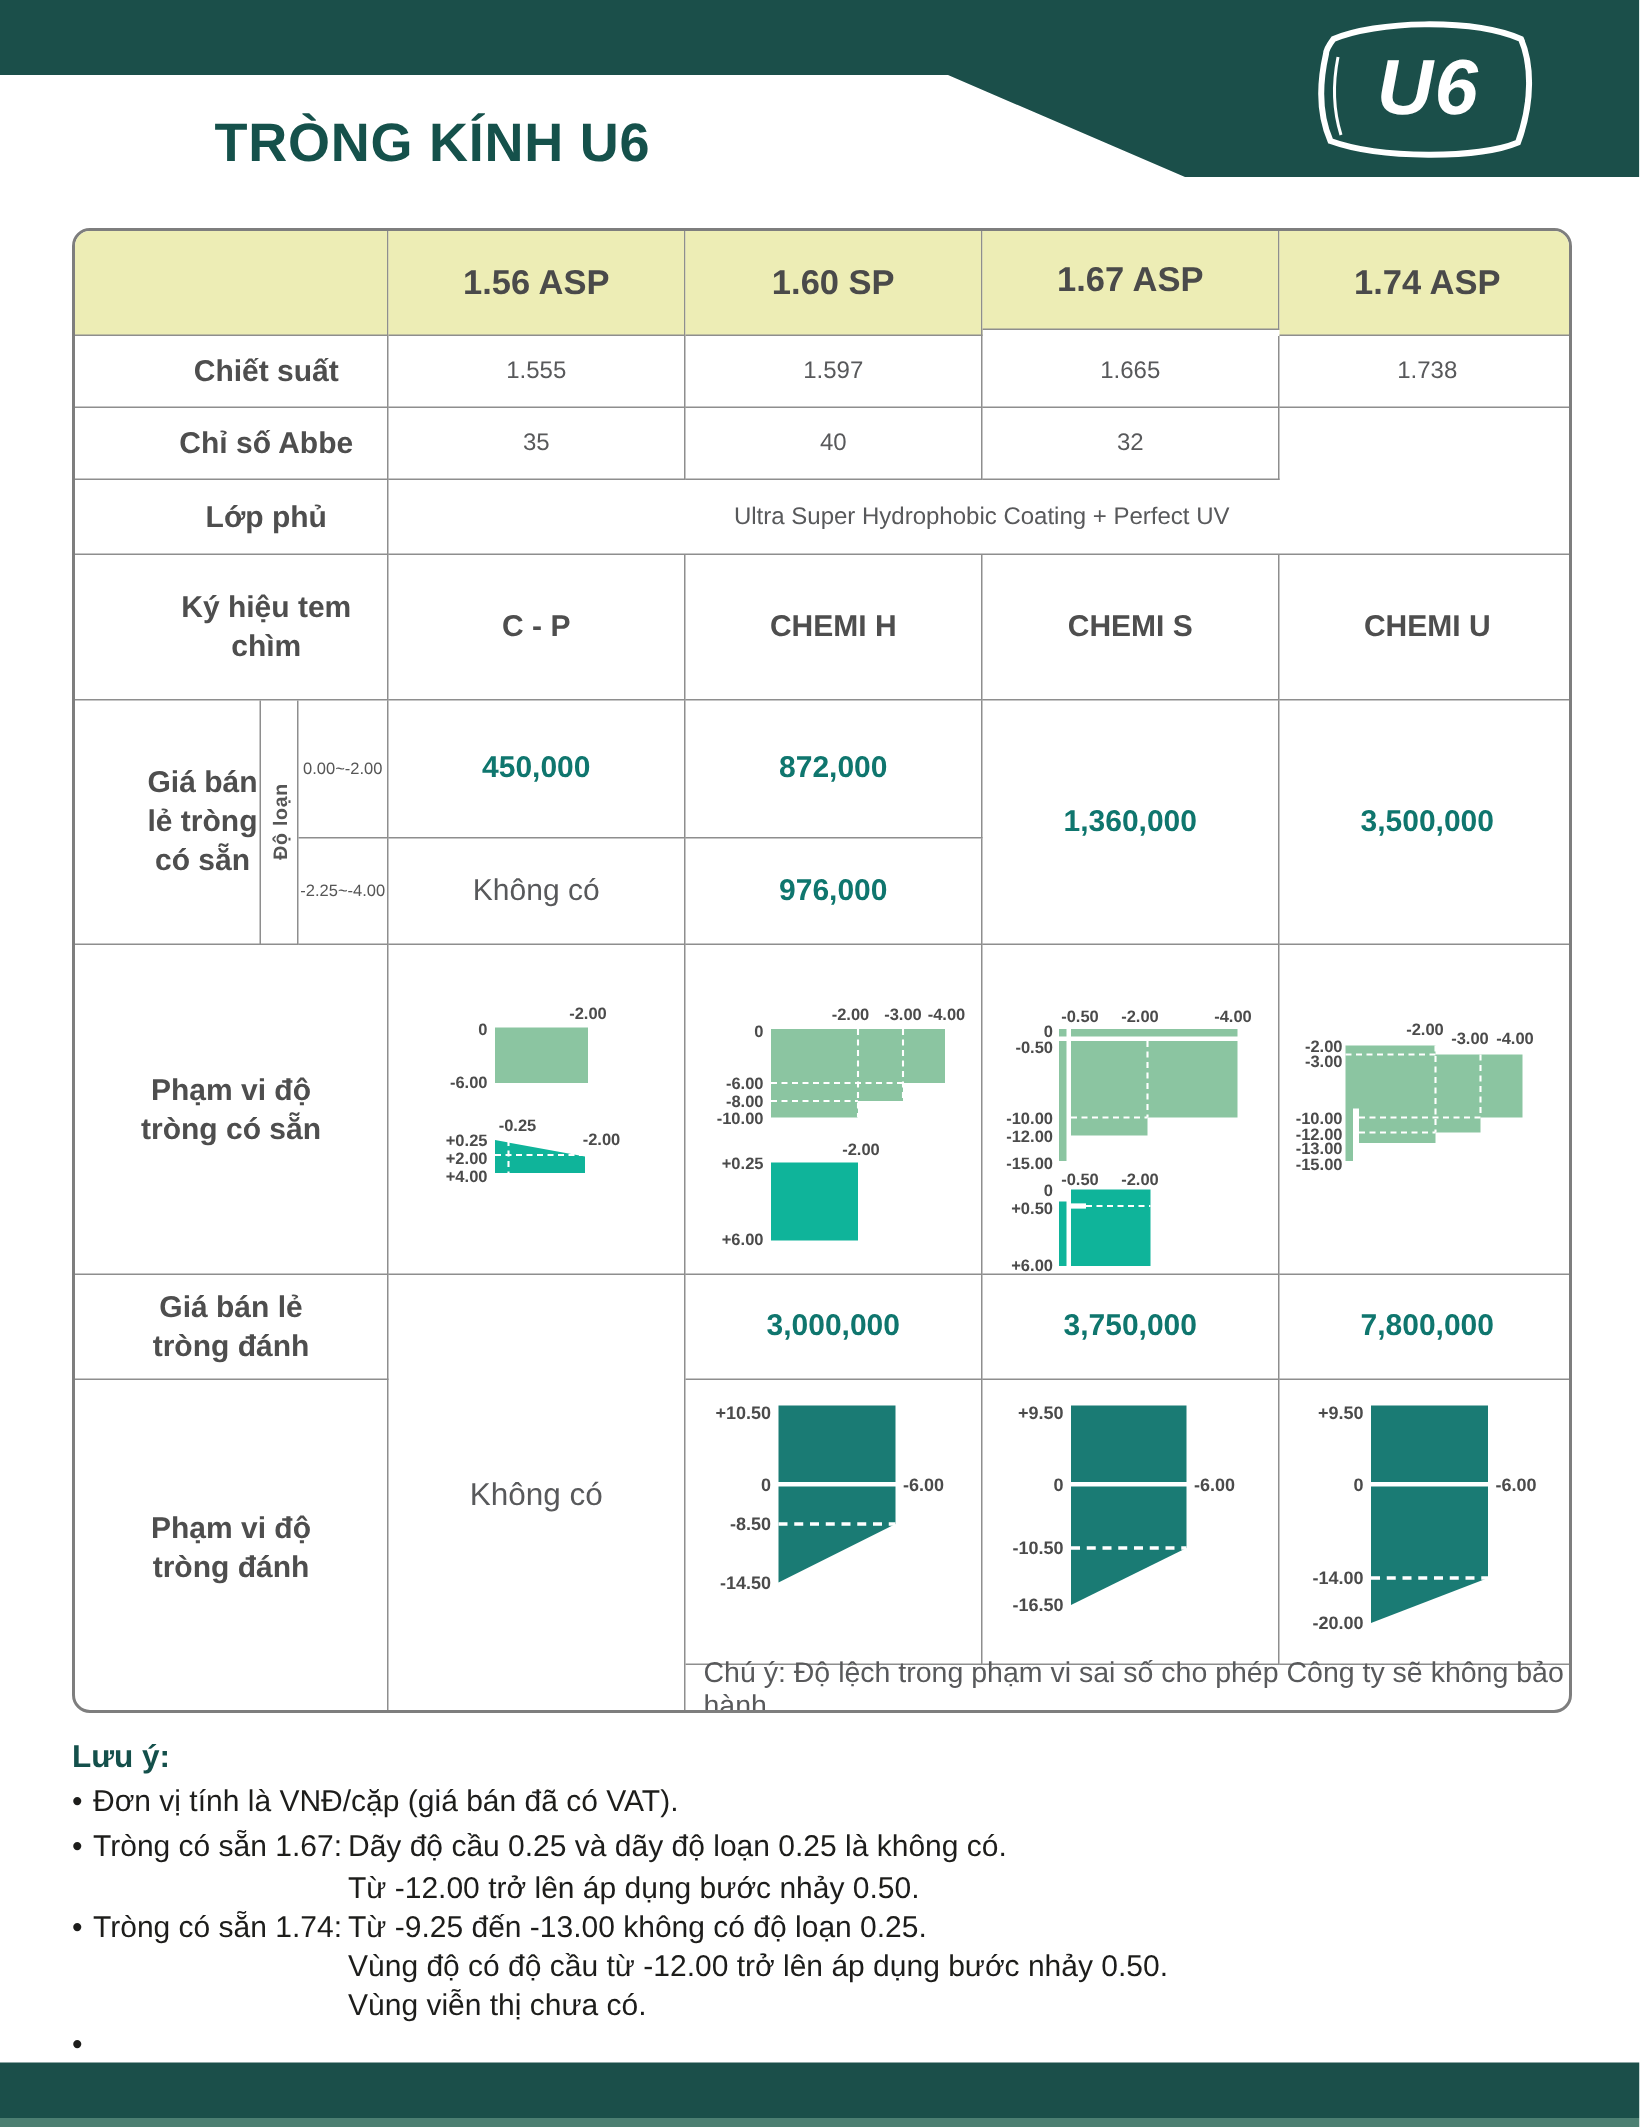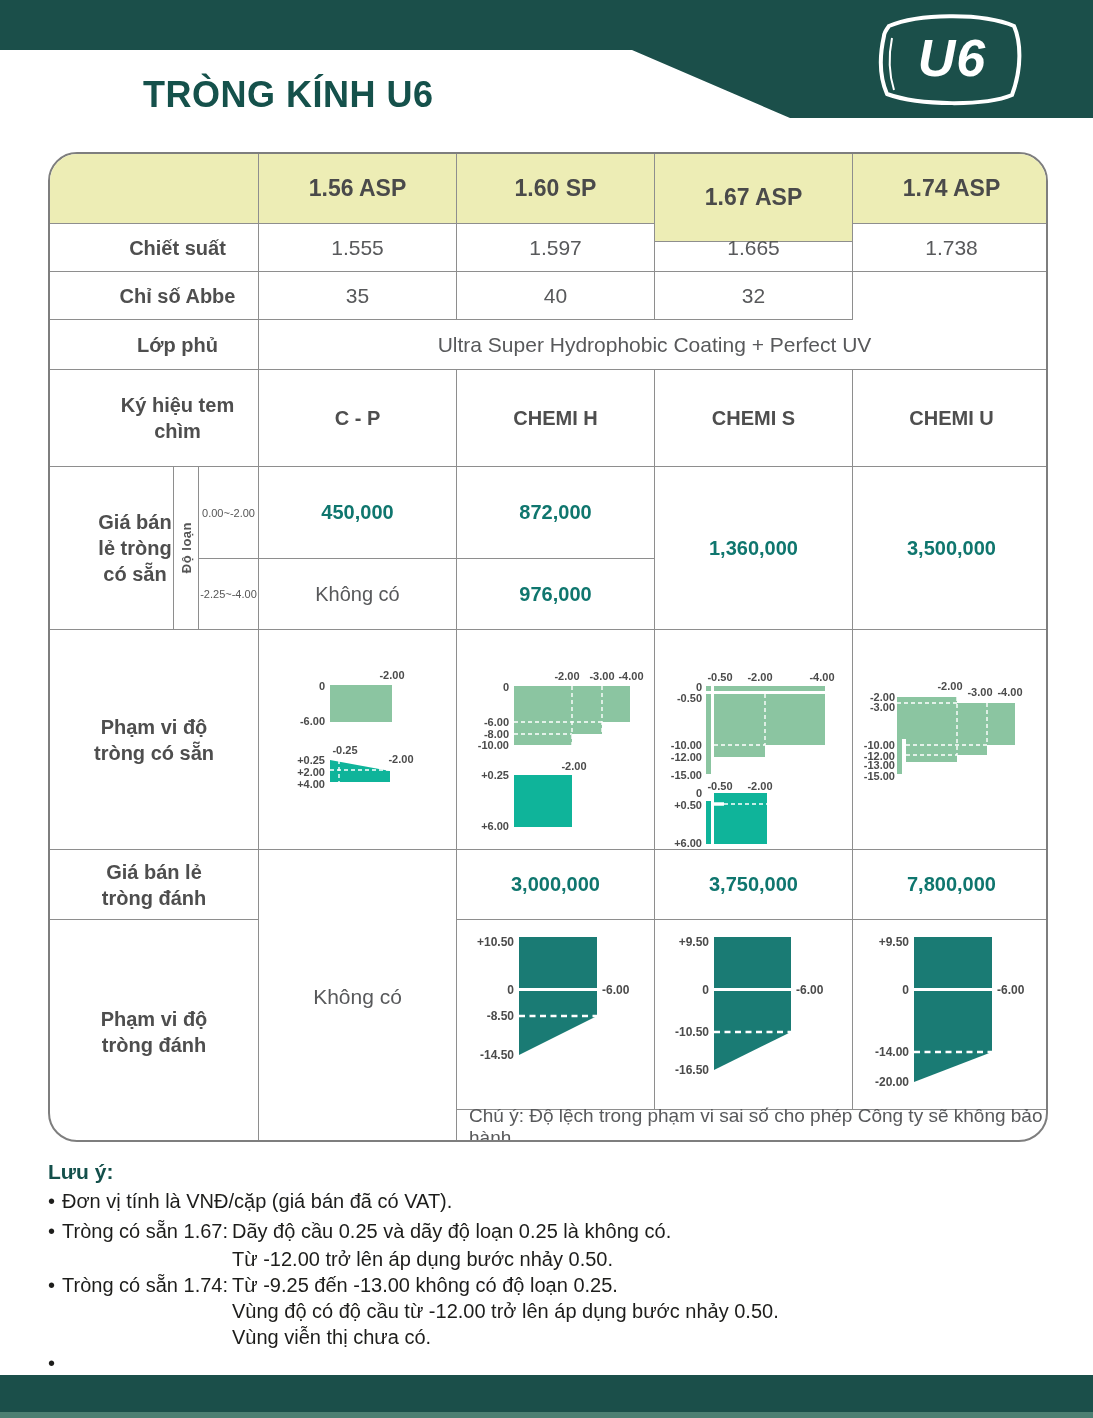--- a/index.html
+++ b/index.html
@@ -1,26 +1,26 @@
 <!DOCTYPE html>
 <html><head>
 <meta charset="utf-8">
 <style>
   html,body{margin:0;padding:0;background:#fff;}
   body{width:1093px;height:1418px;position:relative;font-family:"Liberation Sans",sans-serif;overflow:hidden;}
   .topband{position:absolute;left:0;top:0;width:1093px;height:118px;background:#1B4F4A;
     clip-path:polygon(0 0,1093px 0,1093px 118px,790px 118px,632px 50px,0 50px);}
   .logo{position:absolute;left:868px;top:6px;width:170px;height:102px;}
   .pagetitle{position:absolute;left:143px;top:74px;font-size:36px;font-weight:bold;color:#15514B;letter-spacing:.5px;}
-  .tbl{position:absolute;left:48px;top:152px;width:1000px;height:990px;border:2px solid #7E7E7E;border-radius:29px;overflow:hidden;box-sizing:border-box;background:#fff;}
+  .tbl{position:absolute;left:48px;top:152px;width:1000px;height:990px;border:2px solid #7E7E7E;border-radius:12px;overflow:hidden;box-sizing:border-box;background:#fff;}
   .cell{position:absolute;display:flex;align-items:center;justify-content:center;border-right:1px solid #8E8E8E;border-bottom:1px solid #8E8E8E;box-sizing:border-box;text-align:center;color:#58595B;}
   .nbr{border-right:none;}.nbb{border-bottom:none;}
   .hdr{background:#EDEDB5;font-weight:bold;font-size:23px;color:#4A4A4A;}
   .lbl{font-weight:bold;color:#4E4E4E;font-size:20px;line-height:1.3;padding-left:47px;}
-  .val{font-size:21px;}
+  .val{font-size:16px;}
   .med{font-size:20px;font-weight:600;color:#4E4E4E;}
   .price{font-weight:bold;font-size:20px;color:#0f766e;}
   .none{font-size:20px;}
   .range{font-size:11px;color:#565656;}
   .rot{writing-mode:vertical-rl;transform:rotate(180deg);font-weight:bold;font-size:13px;color:#565656;letter-spacing:.5px;}
   .notecell{justify-content:flex-start;padding-left:12px;font-size:19px;color:#58595B;text-align:left;}
   .chart{position:absolute;}
   .chart text{font-family:"Liberation Sans",sans-serif;font-size:11px;font-weight:bold;fill:#4B4B4B;}
   .chart.rx text{font-size:12px;}
   .lg{fill:#8BC5A1;}.bt{fill:#0FB49A;}.dt{fill:#1A7B74;}
@@ -43,21 +43,21 @@
   <path d="M24,32 C20,52 21,68 26,84" fill="none" stroke="#ffffff" stroke-width="2"></path>
   <text x="84" y="70" font-size="52" font-style="italic" font-weight="bold" fill="#ffffff" text-anchor="middle" letter-spacing="1">U6</text>
 </svg>
 <div class="pagetitle">TRÒNG KÍNH U6</div>
 
 <div class="tbl">
 
   <div class="cell hdr" style="left:0;top:0;width:209px;height:70px"></div>
   <div class="cell hdr" style="left:209px;top:0;width:198px;height:70px">1.56 ASP</div>
   <div class="cell hdr" style="left:407px;top:0;width:198px;height:70px">1.60 SP</div>
-  <div class="cell hdr" style="left:605px;top:0;width:198px;height:88px">1.67 ASP</div>
+  <div class="cell hdr" style="left:605px;top:0;width:198px;height:66px">1.67 ASP</div>
   <div class="cell hdr nbr" style="left:803px;top:0;width:197px;height:70px">1.74 ASP</div>
 
   <div class="cell lbl" style="left:0;top:70px;width:209px;height:48px">Chiết suất</div>
   <div class="cell val" style="left:209px;top:70px;width:198px;height:48px">1.555</div>
   <div class="cell val" style="left:407px;top:70px;width:198px;height:48px">1.597</div>
   <div class="cell val" style="left:605px;top:70px;width:198px;height:48px">1.665</div>
   <div class="cell val nbr" style="left:803px;top:70px;width:197px;height:48px">1.738</div>
 
   <div class="cell lbl" style="left:0;top:118px;width:209px;height:48px">Chỉ số Abbe</div>
   <div class="cell val" style="left:209px;top:118px;width:198px;height:48px">35</div>

